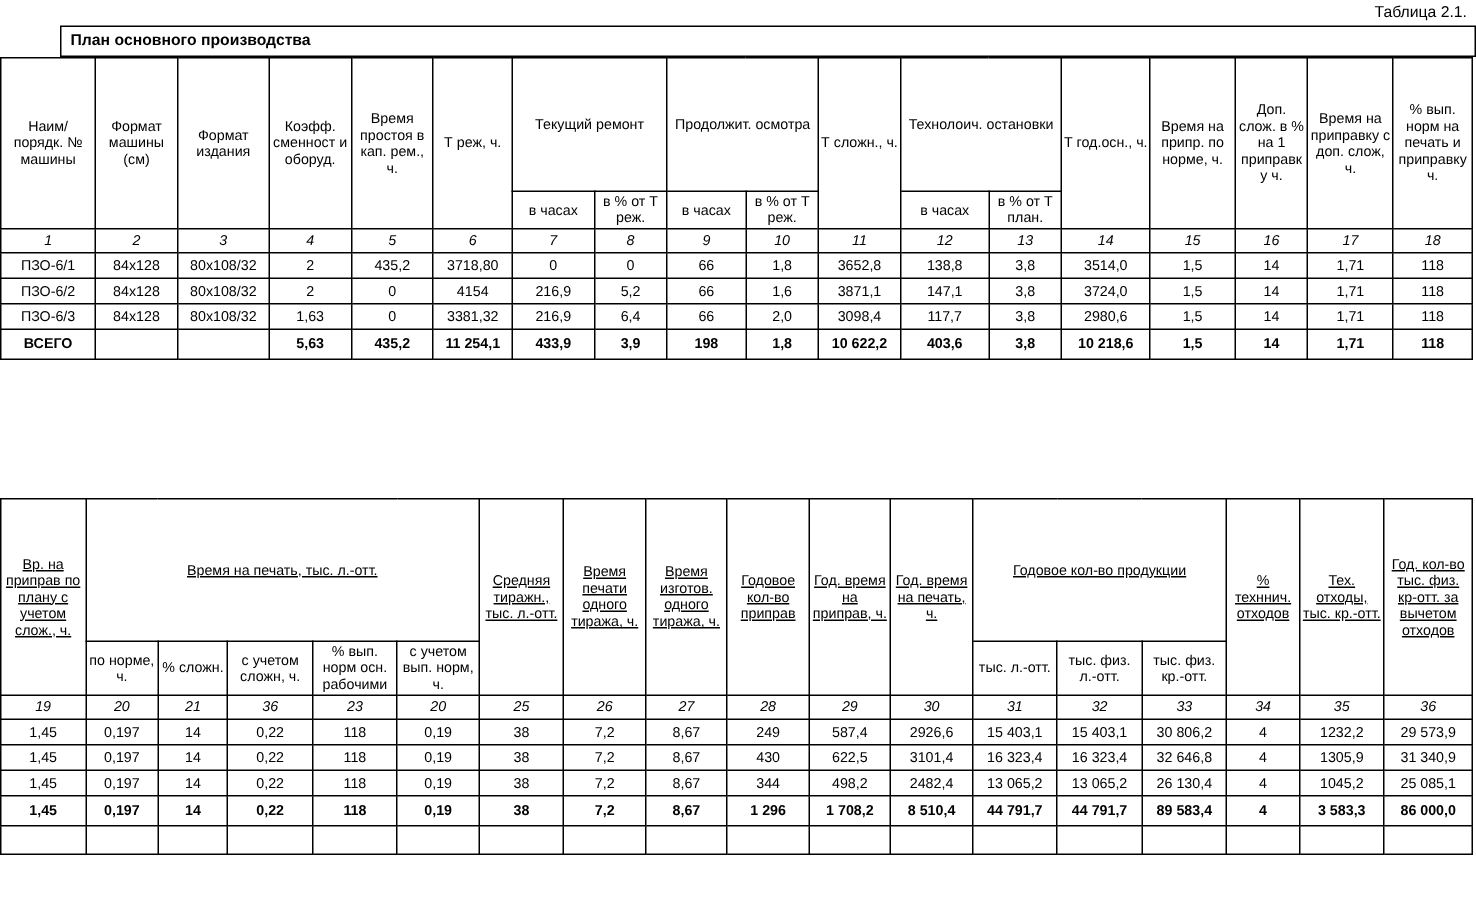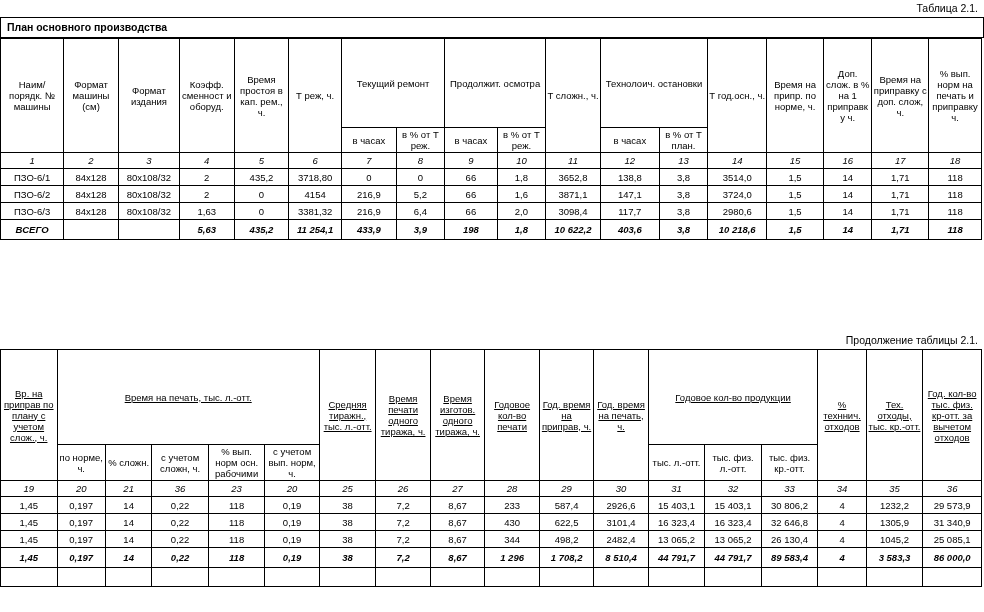--- a/index.html
+++ b/index.html
@@ -27,20 +27,21 @@
     padding: 2px 6px 3px 0;
   }
   .title-bar {
     border: 1px solid #000;
     font-weight: bold;
     font-size: 10.5px;
     padding: 3px 6px;
     height: 13px;
     line-height: 13px;
     box-sizing: content-box;
+    margin-left: 40px;
   }
   table.grid {
     border-collapse: collapse;
     width: 982px;
     table-layout: fixed;
   }
   table.grid th, table.grid td {
     border: 1px solid #000;
     text-align: center;
     vertical-align: middle;
@@ -61,21 +62,20 @@
     font-style: italic;
     font-size: 9.5px;
     height: 13px;
   }
   .datarow td {
     height: 14px;
   }
   .totalrow td {
     font-weight: bold;
     height: 17px;
-    font-style: italic;
   }
   .spacer {
     height: 92px;
   }
   .tall-head th { height: 86px; }
   .tall-head2 th { height: 92px; text-decoration: underline; }
 </style>
 </head>
 <body>
 
@@ -230,21 +230,20 @@
       <td>1,5</td>
       <td>14</td>
       <td>1,71</td>
       <td>118</td>
     </tr>
   </tbody>
     </table>
 
   <div class="spacer"></div>
 
-  <div class="caption">Продолжение таблицы 2.1.</div>
 
   <table class="grid">
     <colgroup>
       <col style="width:56px">
         <col style="width:48px">
         <col style="width:46px">
         <col style="width:56px">
       <col style="width:56px">
         <col style="width:54px">
         <col style="width:56px">
@@ -260,21 +259,21 @@
       <col style="width:56px">
         <col style="width:58px">
     </colgroup>
     <tbody>
         <tr class="tall-head2">
       <th rowspan="2" class="hdr-cell">Вр. на приправ по плану с учетом слож., ч.</th>
       <th colspan="5" class="hdr-cell">Время на печать, тыс. л.-отт.</th>
       <th rowspan="2" class="hdr-cell">Средняя тиражн., тыс. л.-отт.</th>
       <th rowspan="2" class="hdr-cell">Время печати одного тиража, ч.</th>
       <th rowspan="2" class="hdr-cell">Время изготов. одного тиража, ч.</th>
-      <th rowspan="2" class="hdr-cell">Годовое кол-во печати</th>
+      <th rowspan="2" class="hdr-cell">Годовое кол-во приправ</th>
       <th rowspan="2" class="hdr-cell">Год. время на приправ, ч.</th>
       <th rowspan="2" class="hdr-cell">Год. время на печать, ч.</th>
       <th colspan="3" class="hdr-cell">Годовое кол-во продукции</th>
       <th rowspan="2" class="hdr-cell">% техннич. отходов</th>
       <th rowspan="2" class="hdr-cell">Тех. отходы, тыс. кр.-отт.</th>
       <th rowspan="2" class="hdr-cell">Год. кол-во тыс. физ. кр-отт. за вычетом отходов</th>
     </tr>
     <tr>
       <th class="hdr-cell">по норме, ч.</th>
       <th class="hdr-cell">% сложн.</th>
@@ -308,21 +307,21 @@
     <tr class="datarow">
       <td>1,45</td>
       <td>0,197</td>
       <td>14</td>
       <td>0,22</td>
       <td>118</td>
       <td>0,19</td>
       <td>38</td>
       <td>7,2</td>
       <td>8,67</td>
-      <td>233</td>
+      <td>249</td>
       <td>587,4</td>
       <td>2926,6</td>
       <td>15 403,1</td>
       <td>15 403,1</td>
       <td>30 806,2</td>
       <td>4</td>
       <td>1232,2</td>
       <td>29 573,9</td>
     </tr>
     <tr class="datarow">

